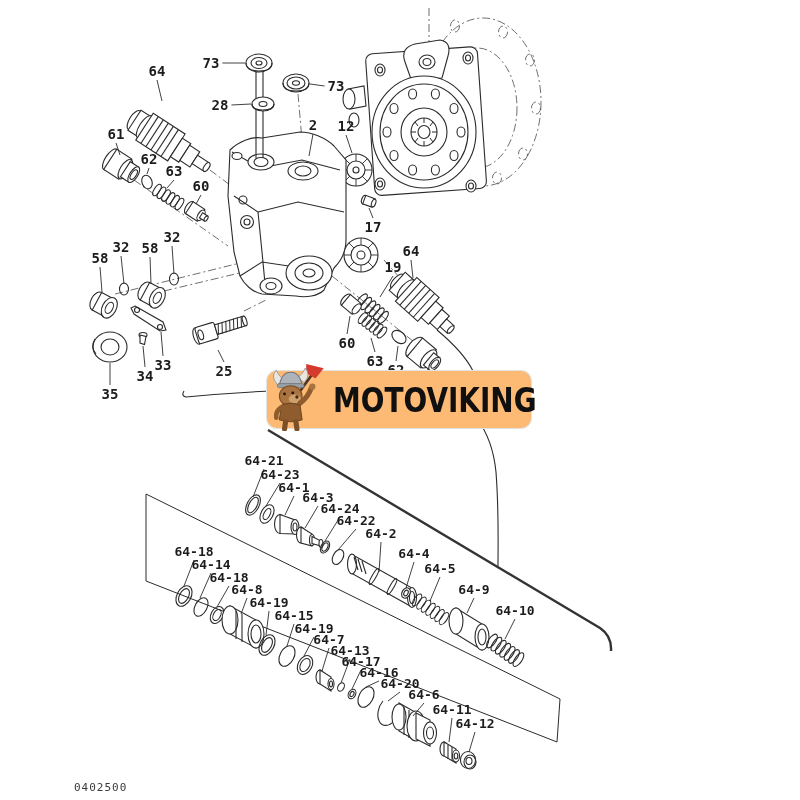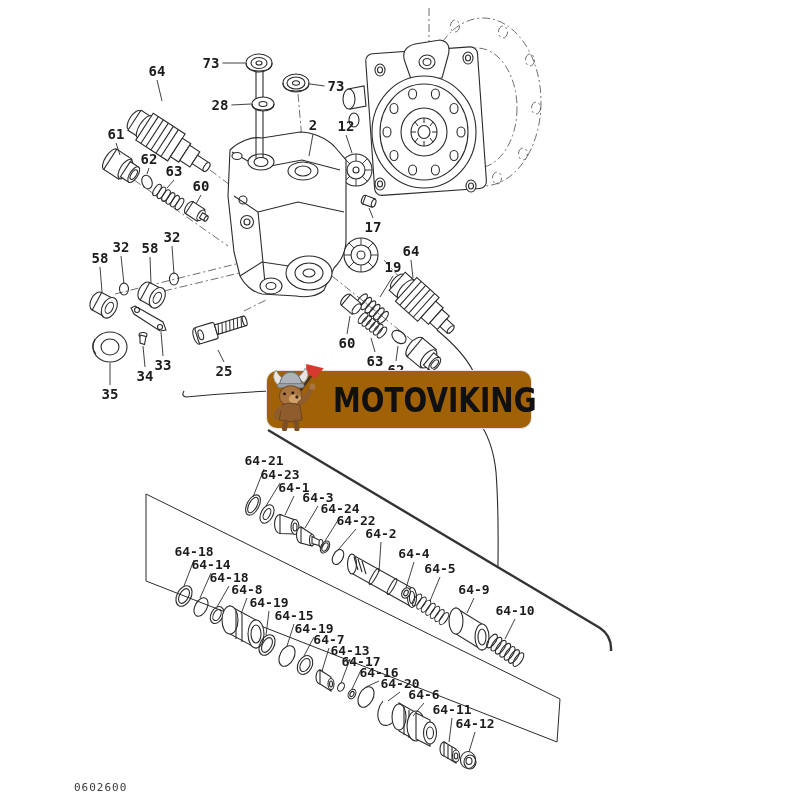--- a/index.html
+++ b/index.html
@@ -4,21 +4,21 @@
 <style>
   html,body{margin:0;padding:0;background:#ffffff;}
   .stage{position:relative;width:664px;height:800px;background:#ffffff;overflow:hidden;
          font-family:"DejaVu Sans",sans-serif;}
   svg text.callout{font-family:"DejaVu Sans Mono",monospace;font-weight:700;font-size:14px;fill:#1c1c1c;}
   svg text.callout.detail{font-size:13px;}
   .ink{stroke:#2b2b2b;fill:none;stroke-width:1.1;}
   .solid{stroke:#2b2b2b;fill:#ffffff;stroke-width:1.1;}
   .dash{stroke:#4a4a4a;fill:none;stroke-width:0.8;stroke-dasharray:8 3 2 3;}
   .leader{stroke:#2b2b2b;stroke-width:0.9;}
-  .logo-box{position:absolute;left:267px;top:371px;width:264px;height:57px;background:#a16207;
+  .logo-box{position:absolute;left:267px;top:371px;width:264px;height:57px;background:#fdba74;
             border-radius:10px;box-shadow:0 0 0 1px #e3e2df;display:flex;align-items:center;}
   .logo-text{display:block;margin-left:66px;font-weight:900;font-size:34px;color:#101010;
              letter-spacing:0px;transform:scaleX(0.82);transform-origin:left center;white-space:nowrap;}
   .mascot{position:absolute;left:2px;top:-8px;}
   .doc-code{position:absolute;left:74px;top:781px;font-family:"DejaVu Sans Mono",monospace;
             font-size:11px;color:#3a3a3a;letter-spacing:1px;}
 </style>
 </head>
 <body>
 
@@ -573,15 +573,15 @@
     <circle cx="42" cy="23" r="3" fill="#a9743f"></circle>
     <path d="M12,41 Q21,37 30,41 L32,55 Q21,59 10,55 Z" fill="#8f5d2d" stroke="#6b4520" stroke-width="1"></path>
     <path d="M12,43 Q6,47 7,53" stroke="#8f5d2d" stroke-width="4.5" fill="none" stroke-linecap="round"></path>
     <path d="M16,57 L15,64" stroke="#7c4f27" stroke-width="5" stroke-linecap="round"></path>
     <path d="M26,57 L27,64" stroke="#7c4f27" stroke-width="5" stroke-linecap="round"></path>
   </svg>
   <span class="logo-text">MOTOVIKING</span>
 </div>
 
 
-<div class="doc-code">0602600</div>
+<div class="doc-code">0402500</div>
 
 </div>
 
 </body></html>

